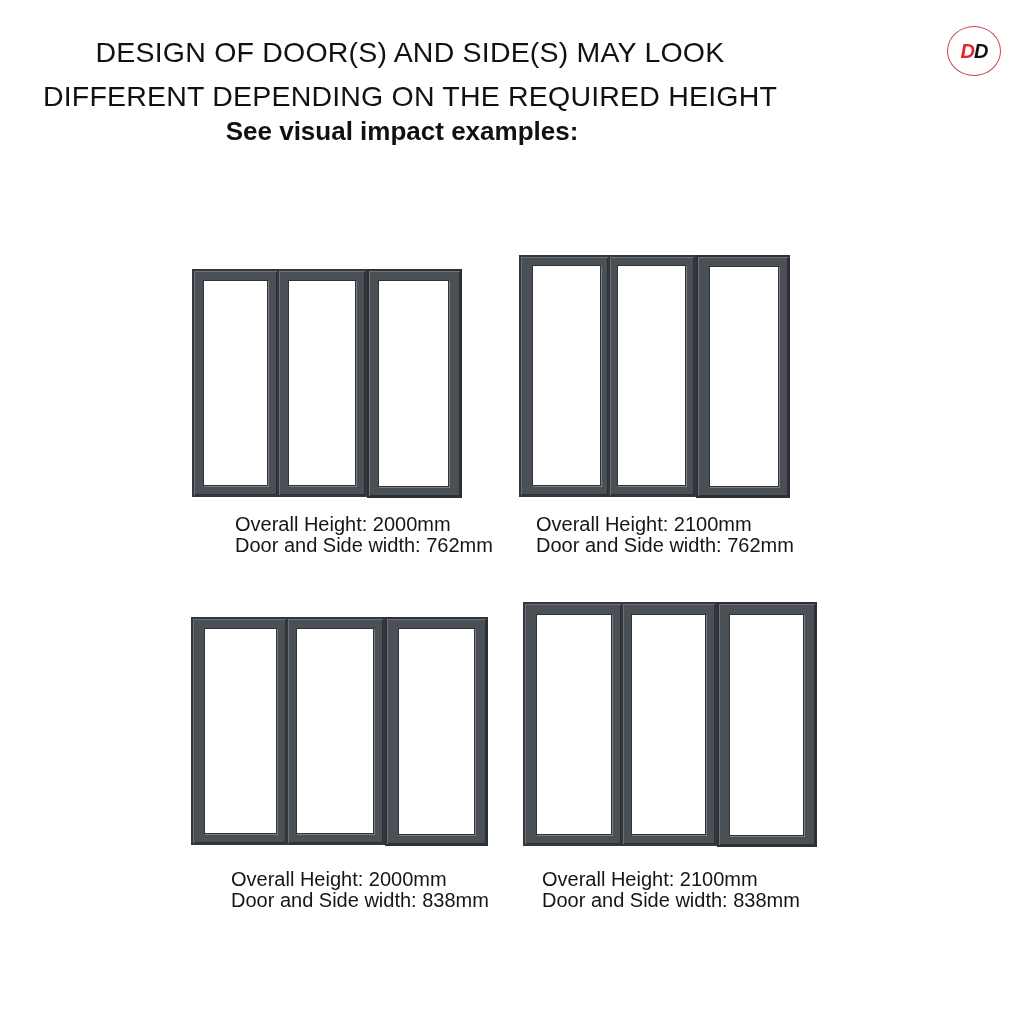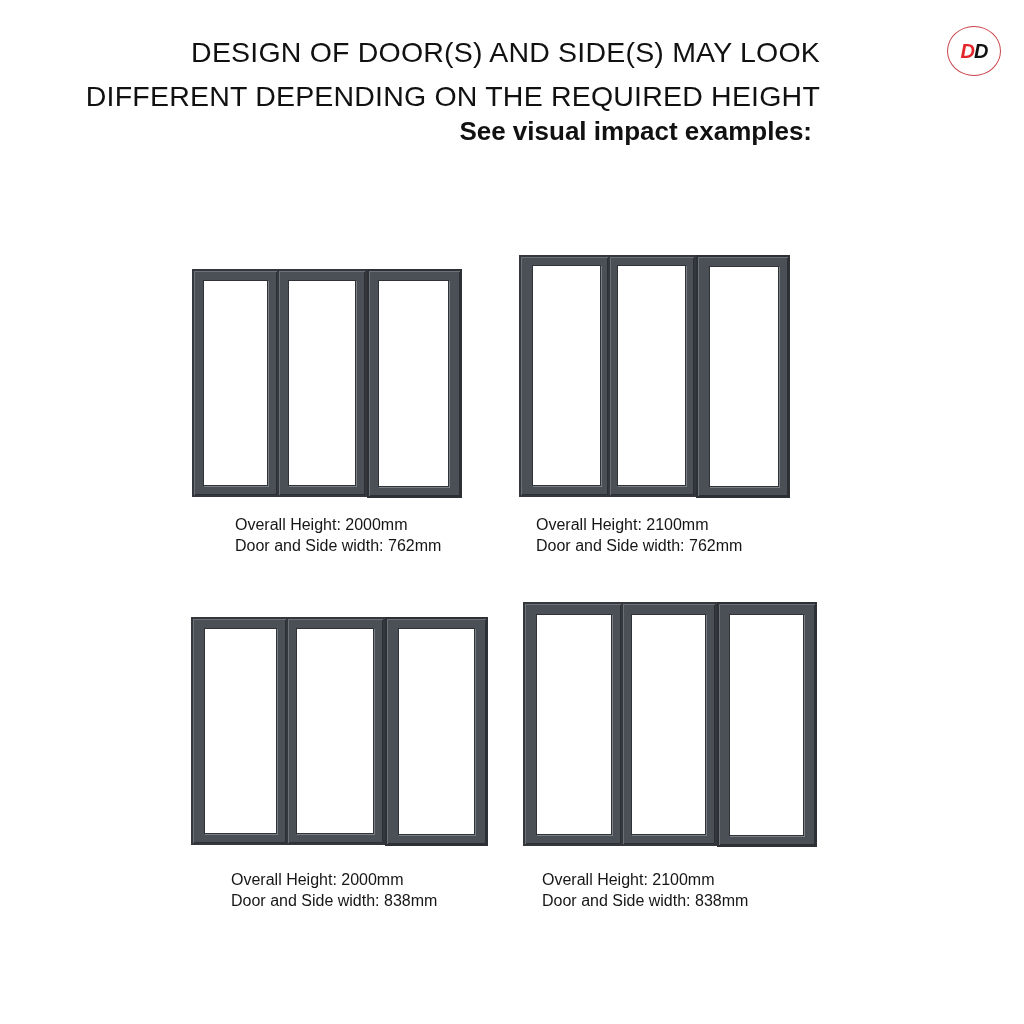--- a/index.html
+++ b/index.html
@@ -1,32 +1,32 @@
 <!DOCTYPE html>
 <html><head>
 <meta charset="utf-8">
 <style>
   html, body { margin: 0; padding: 0; background: #ffffff; }
   body { width: 1024px; height: 1024px; position: relative; overflow: hidden; font-family: "Liberation Sans", "DejaVu Sans", sans-serif; color: #111; }
 
-  .heading { position: absolute; left: 0; width: 820px; text-align: right; color: #111; }
+  .heading { position: absolute; left: 0; width: 820px; text-align: center; color: #111; }
   .h-line1 { top: 36px; font-size: 28.5px; letter-spacing: 0.2px; font-weight: normal; }
   .h-line2 { top: 80px; font-size: 28.5px; letter-spacing: 0.2px; font-weight: normal; }
   .h-sub   { top: 116px; font-size: 26px; font-weight: bold; left: -8px; }
 
   .logo { position: absolute; left: 947px; top: 26px; width: 54px; height: 50px; border: 1.5px solid #c9434a; border-radius: 50%; box-sizing: border-box; display: flex; align-items: center; justify-content: center; font-weight: bold; font-style: italic; font-size: 20px; letter-spacing: -1px; background: #fff; }
   .logo .d1 { color: #e4252b; }
   .logo .d2 { color: #111; }
 
   .doorset { position: absolute; }
   .panel { position: absolute; top: 0; bottom: 0; box-sizing: border-box; background: #4b5056; border: 2px solid #34383c; box-shadow: inset 1px 1px 0 #6b7177, inset -1px -1px 0 #2c2f33; }
   .panel .glass { position: absolute; background: #ffffff; box-shadow: 0 0 0 1px #2f3337, 1px 1px 0 1px #7a8086; }
   .panel.side { border-color: #2d3034; }
 
-  .caption { position: absolute; font-size: 16px; line-height: 21px; color: #161616; white-space: nowrap; }
+  .caption { position: absolute; font-size: 20px; line-height: 21px; color: #161616; white-space: nowrap; }
 </style>
 </head>
 <body>
 
 <div class="heading h-line1">DESIGN OF DOOR(S) AND SIDE(S) MAY LOOK</div>
 <div class="heading h-line2">DIFFERENT DEPENDING ON THE REQUIRED HEIGHT</div>
 <div class="heading h-sub">See visual impact examples:</div>
 
 <div class="logo">
   <span class="d1">D</span>

